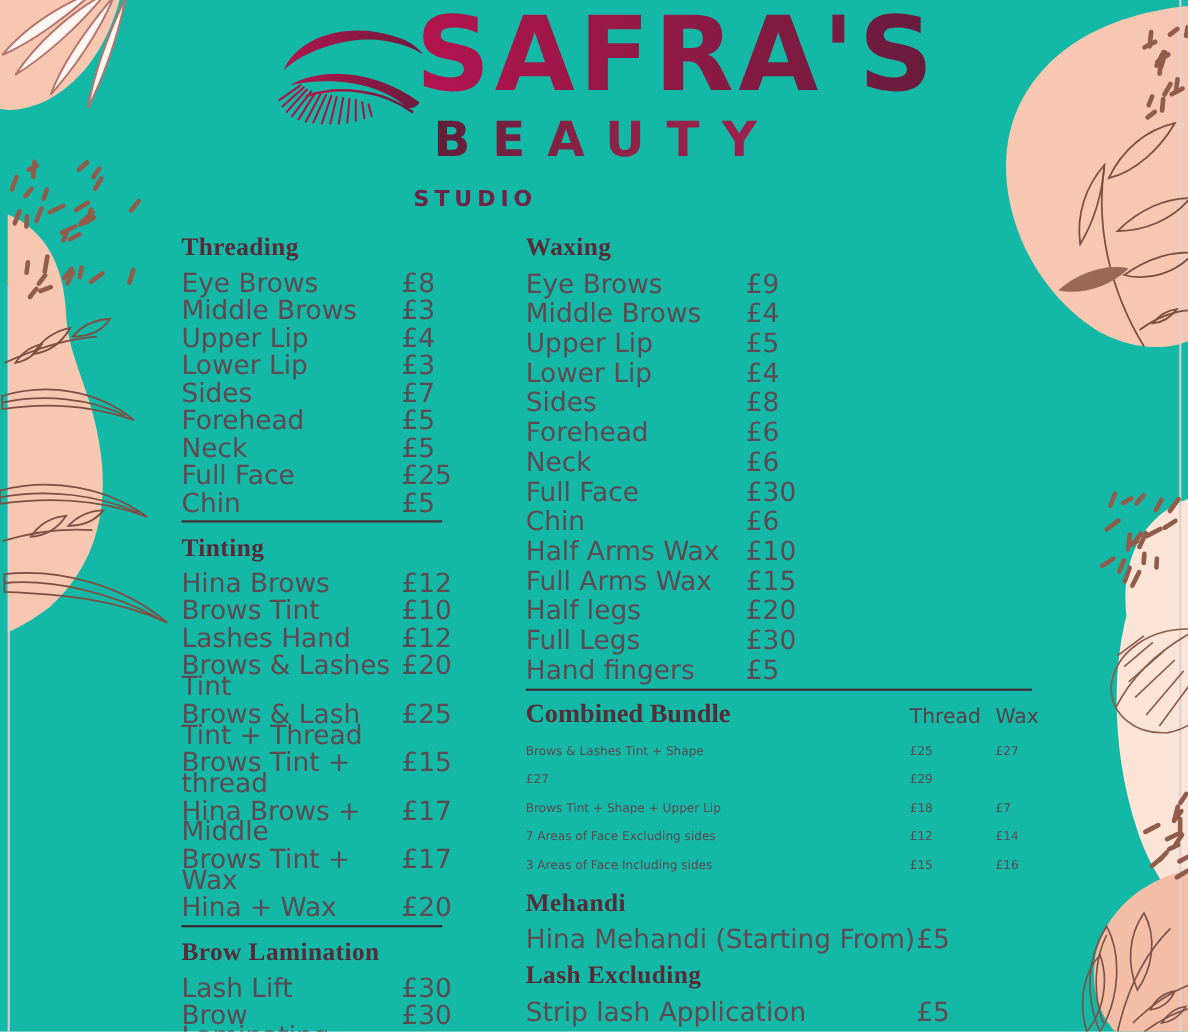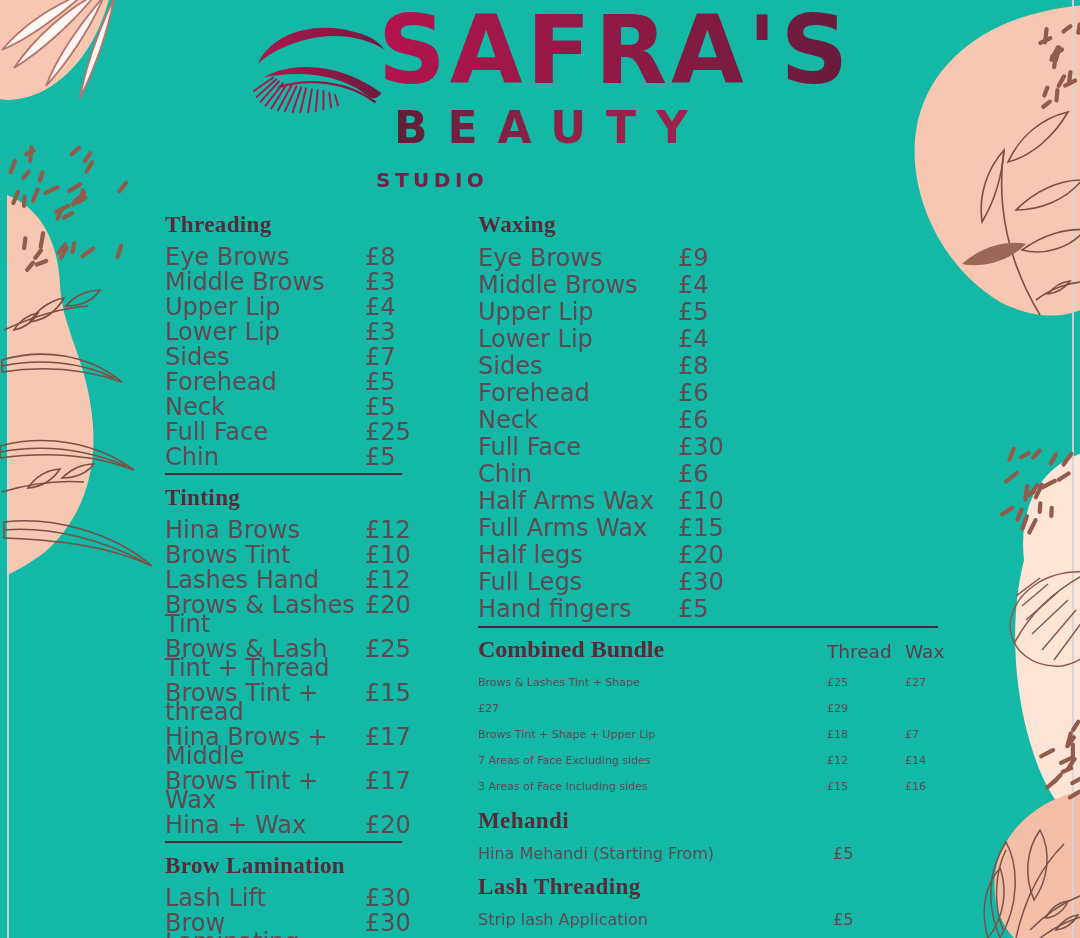--- a/index.html
+++ b/index.html
@@ -63,21 +63,21 @@
   }
   .cb-head h2{margin:0;font-family:"Liberation Serif","DejaVu Serif",serif;
     font-size:24px;font-weight:bold;color:#572b38;}
   .cb-head .colhead{font-size:18.5px;color:#544248;line-height:22px;}
   .cb-row{
     display:grid;grid-template-columns:349px 78px auto;align-items:start;
     font-size:11px;color:#5d4b51;line-height:19px;margin-bottom:7px;
   }
   .single-row{
     display:grid;grid-template-columns:355px auto;align-items:start;
-    font-size:16px;color:#5d4b51;line-height:20px;margin-bottom:6px;
+    font-size:24px;color:#5d4b51;line-height:20px;margin-bottom:6px;
   }
   .mt12{margin-top:12px;} .mt10{margin-top:10px;}
 </style>
 </head>
 <body>
 
 <div class="page">
 
   <svg class="deco" width="1080" height="938" viewBox="0 0 1080 938">
 
@@ -510,21 +510,21 @@
         <div>
 
             <div class="single-row">
               <span class="lbl">Hina Mehandi (Starting From)</span>
               <span class="prc">£5</span>
             </div>
           </div>
       </section>
 
       <section class="sect mt10">
-        <h2 class="svc-title">Lash Threading</h2>
+        <h2 class="svc-title">Lash Excluding</h2>
         <div>
 
             <div class="single-row">
               <span class="lbl">Strip lash Application</span>
               <span class="prc">£5</span>
             </div>
           </div>
       </section>
     </div>
   </div>

